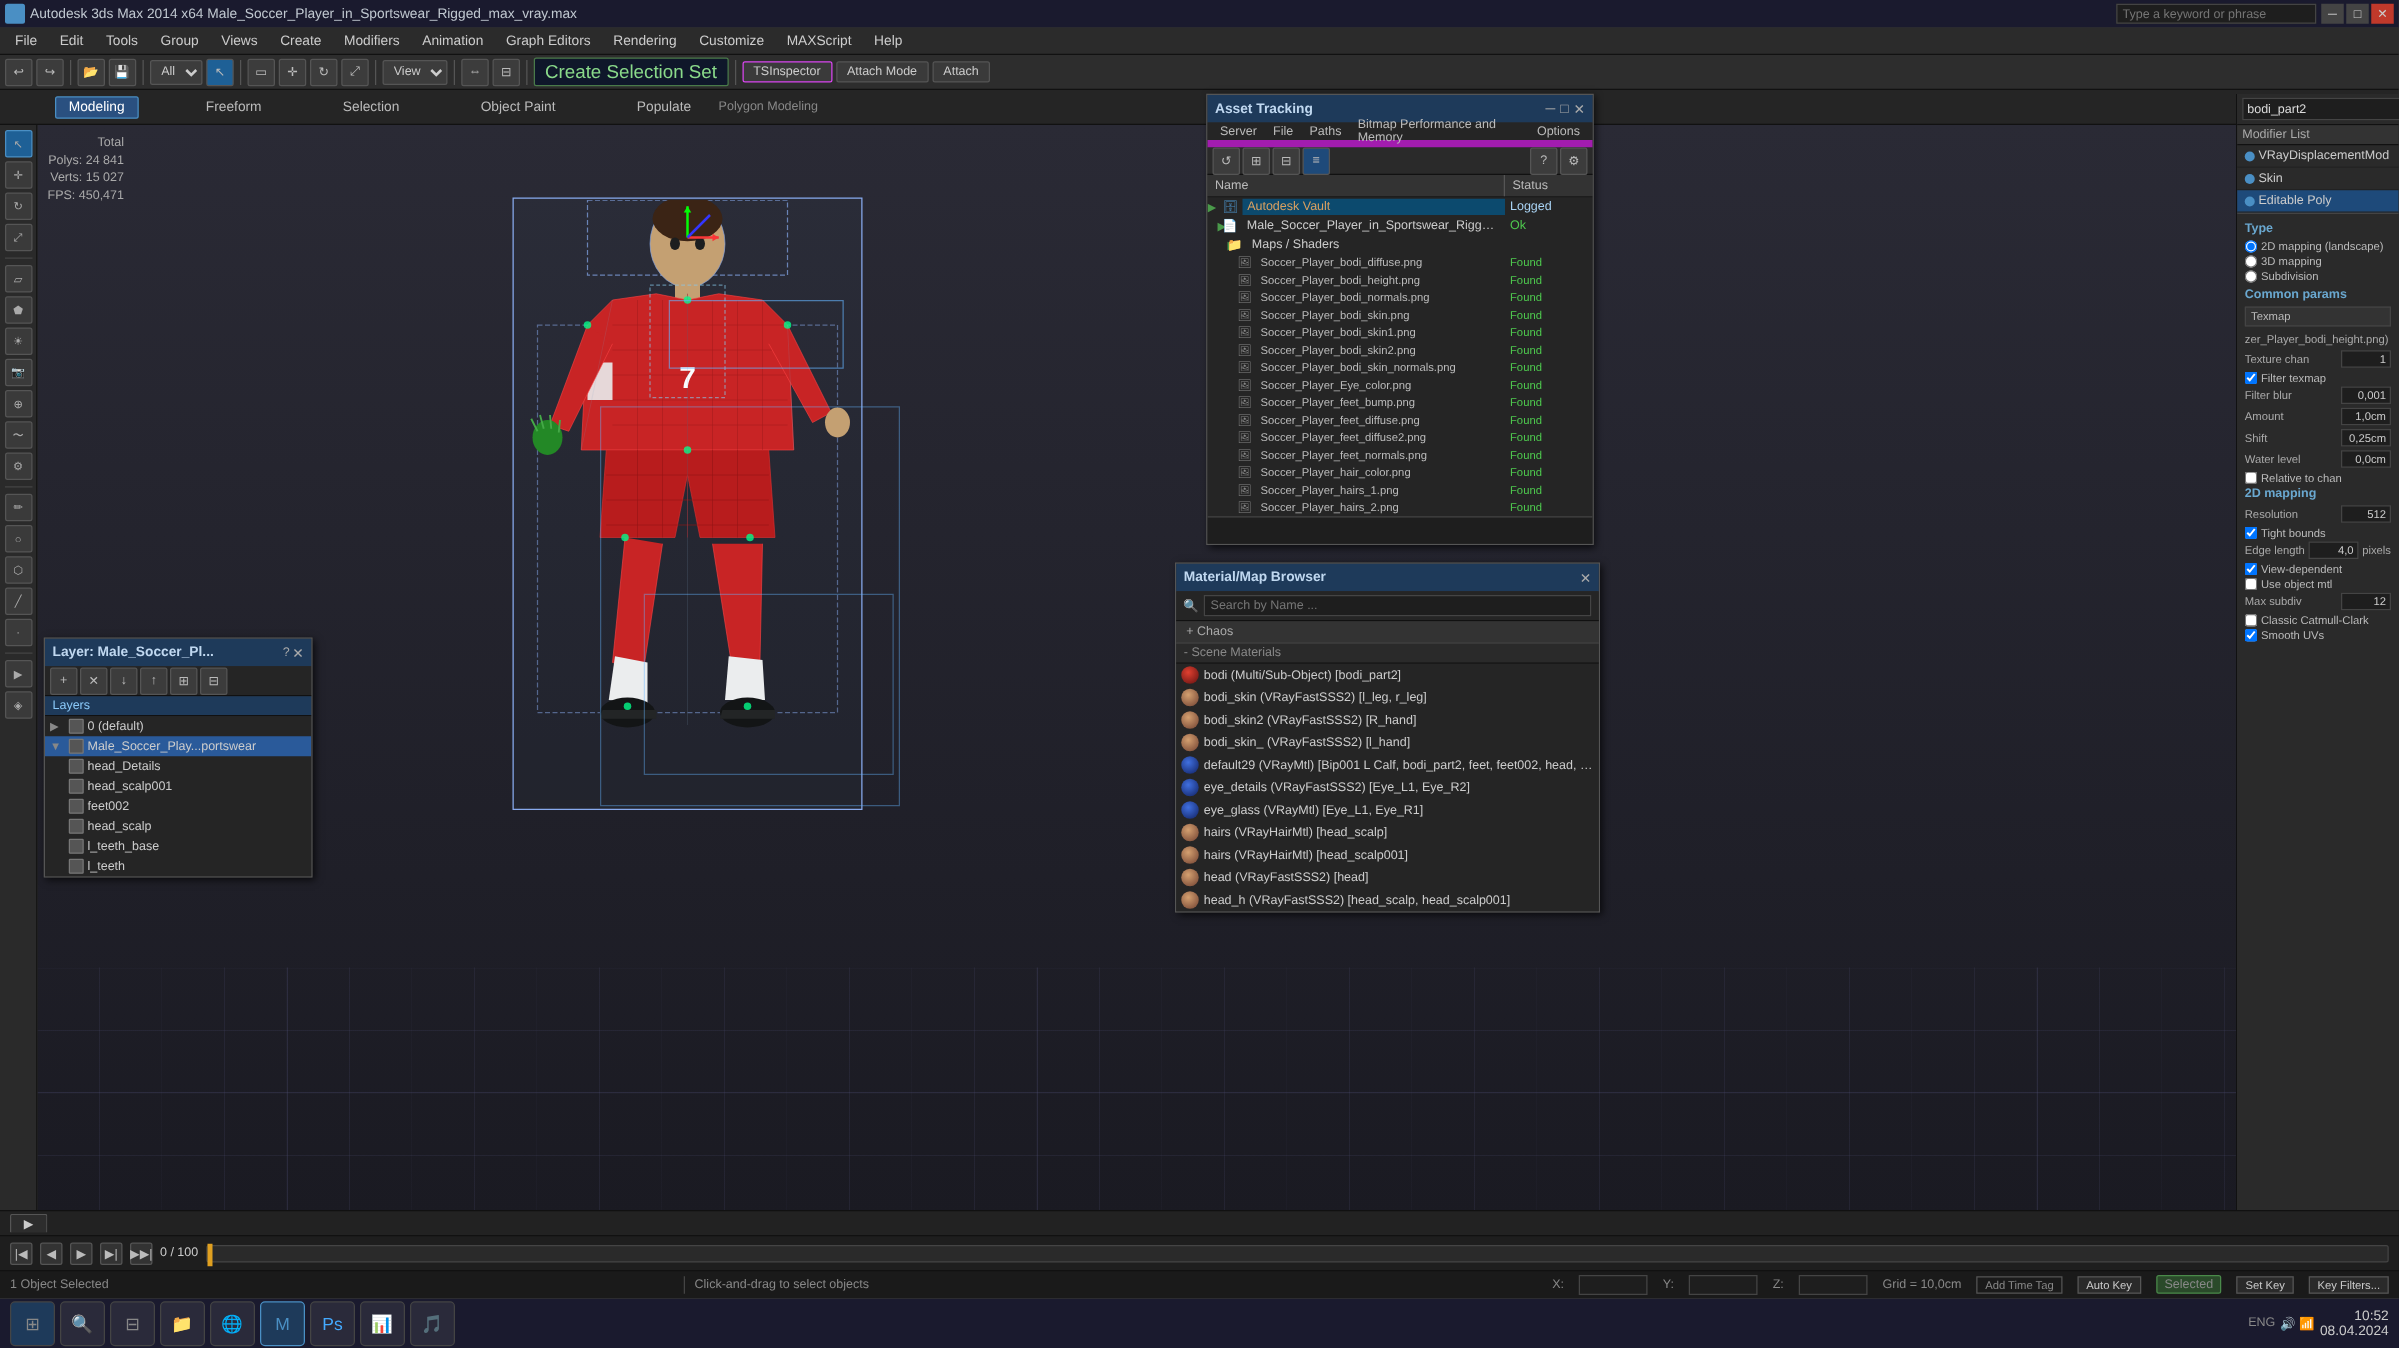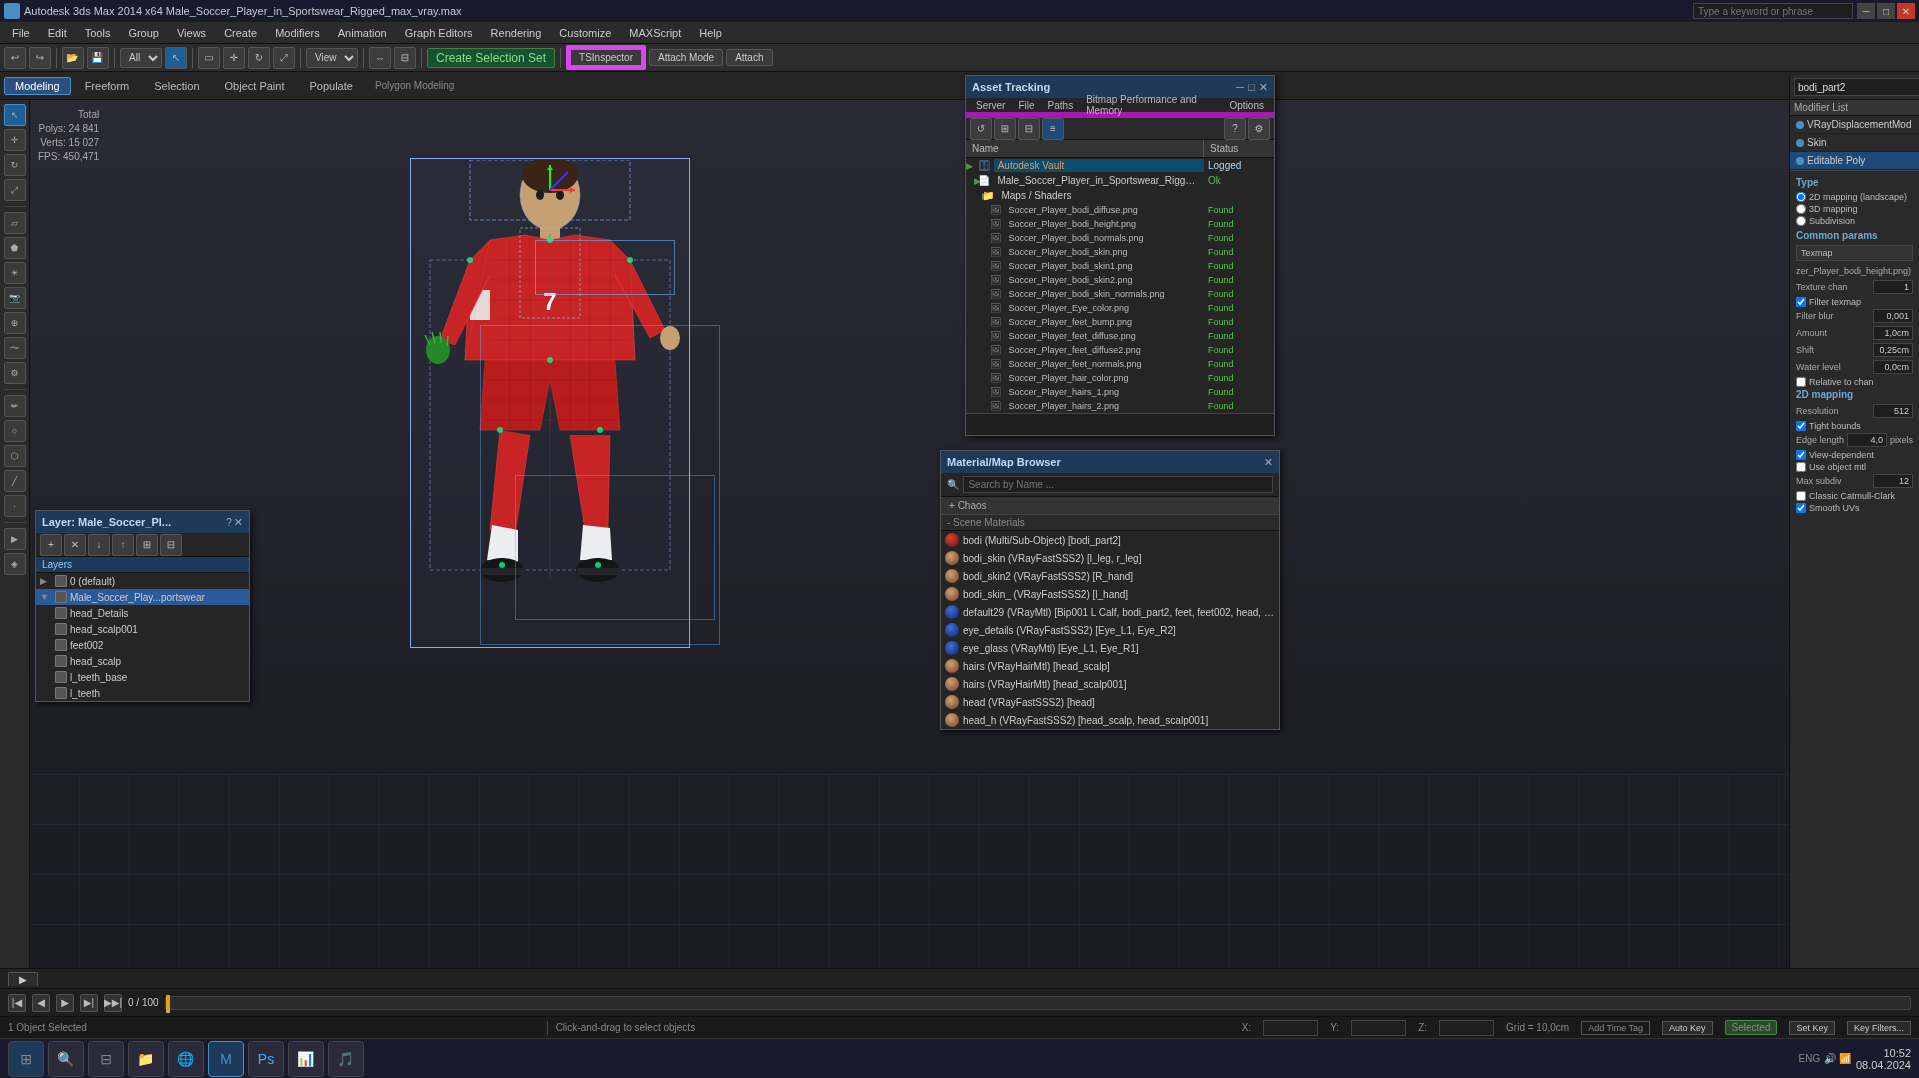--- a/index.html
+++ b/index.html
@@ -18,21 +18,21 @@
     .menu-item { padding: 2px 8px; color: #ccc; cursor: pointer; font-size: 11px; border-radius: 2px; }
 
     
     #toolbar-area { width: 100%; height: 28px; background: #2d2d2d; display: flex; align-items: center; padding: 2px 4px; gap: 3px; border-bottom: 1px solid #111; }
     .tb-btn { width: 22px; height: 22px; background: #3c3c3c; border: 1px solid #555; border-radius: 2px; cursor: pointer; display: flex; align-items: center; justify-content: center; color: #bbb; font-size: 10px; }
     .tb-separator { width: 1px; height: 20px; background: #555; margin: 0 2px; }
     .tb-dropdown { height: 20px; background: #3c3c3c; border: 1px solid #555; color: #ccc; font-size: 10px; padding: 0 4px; cursor: pointer; border-radius: 2px; }
 
     
     #toolbar2 { width: 100%; height: 28px; background: #252525; display: flex; align-items: center; padding: 2px 4px; gap: 3px; border-bottom: 1px solid #111; }
-    .mode-tab { padding: 2px 10px; border-radius: 2px; cursor: pointer; font-size: 11px; color: #bbb; border: 1px solid transparent; }
+    .mode-tab { padding: 2px 10px; border-radius: 2px; cursor: pointer; font-size: 11px; color: #bbb; border: 1px solid transparent; margin-left: 40px; }
     .mode-tab.active { background: #2a5080; color: #fff; border-color: #4a8fc4; }
 
     
     #left-tools { width: 30px; background: #2a2a2a; border-right: 1px solid #111; display: flex; flex-direction: column; align-items: center; padding: 4px 2px; gap: 3px; overflow: hidden; }
     .tool-btn { width: 22px; height: 22px; background: #3a3a3a; border: 1px solid #555; border-radius: 2px; cursor: pointer; display: flex; align-items: center; justify-content: center; color: #aaa; font-size: 9px; }
     .tool-btn.active { background: #1e6096; border-color: #4a8fc4; }
 
     
     #viewport { flex: 1; background: #1e1e1e; position: relative; overflow: hidden; }
     #viewport-header { height: 20px; background: #252525; border-bottom: 1px solid #111; display: flex; align-items: center; padding: 0 8px; gap: 8px; }
@@ -186,23 +186,23 @@
   <button class="tb-btn">↻</button>
   <button class="tb-btn">⤢</button>
   <div class="tb-separator"></div>
   <select class="tb-dropdown">
     <option>View</option>
   </select>
   <div class="tb-separator"></div>
   <button class="tb-btn">⇔</button>
   <button class="tb-btn">⊟</button>
   <div class="tb-separator"></div>
-  <button style="padding:2px 8px; background:#14532d; border:1px solid #4a7a4a; color:#8ada8a; font-size:12px; cursor:pointer; border-radius:2px;">Create Selection Set</button>
+  <button style="padding:2px 8px; background:#0f172a; border:1px solid #4a7a4a; color:#8ada8a; font-size:15px; cursor:pointer; border-radius:2px;">Create Selection Set</button>
   <div class="tb-separator"></div>
-  <button style="padding:2px 8px; background:#3a3a3a; border:5px solid #d946ef; color:#ccc; font-size:10px; cursor:pointer; border-radius:2px;">TSInspector</button>
+  <button style="padding:2px 8px; background:#3a3a3a; border:1px solid #d946ef; color:#ccc; font-size:10px; cursor:pointer; border-radius:2px;">TSInspector</button>
   <button style="padding:2px 8px; background:#3a3a3a; border:1px solid #555; color:#ccc; font-size:10px; cursor:pointer; border-radius:2px;">Attach Mode</button>
   <button style="padding:2px 8px; background:#3a3a3a; border:1px solid #555; color:#ccc; font-size:10px; cursor:pointer; border-radius:2px;">Attach</button>
 </div>
 
 <div id="toolbar2">
   <span class="mode-tab active">Modeling</span>
   <span class="mode-tab">Freeform</span>
   <span class="mode-tab">Selection</span>
   <span class="mode-tab">Object Paint</span>
   <span class="mode-tab">Populate</span>

